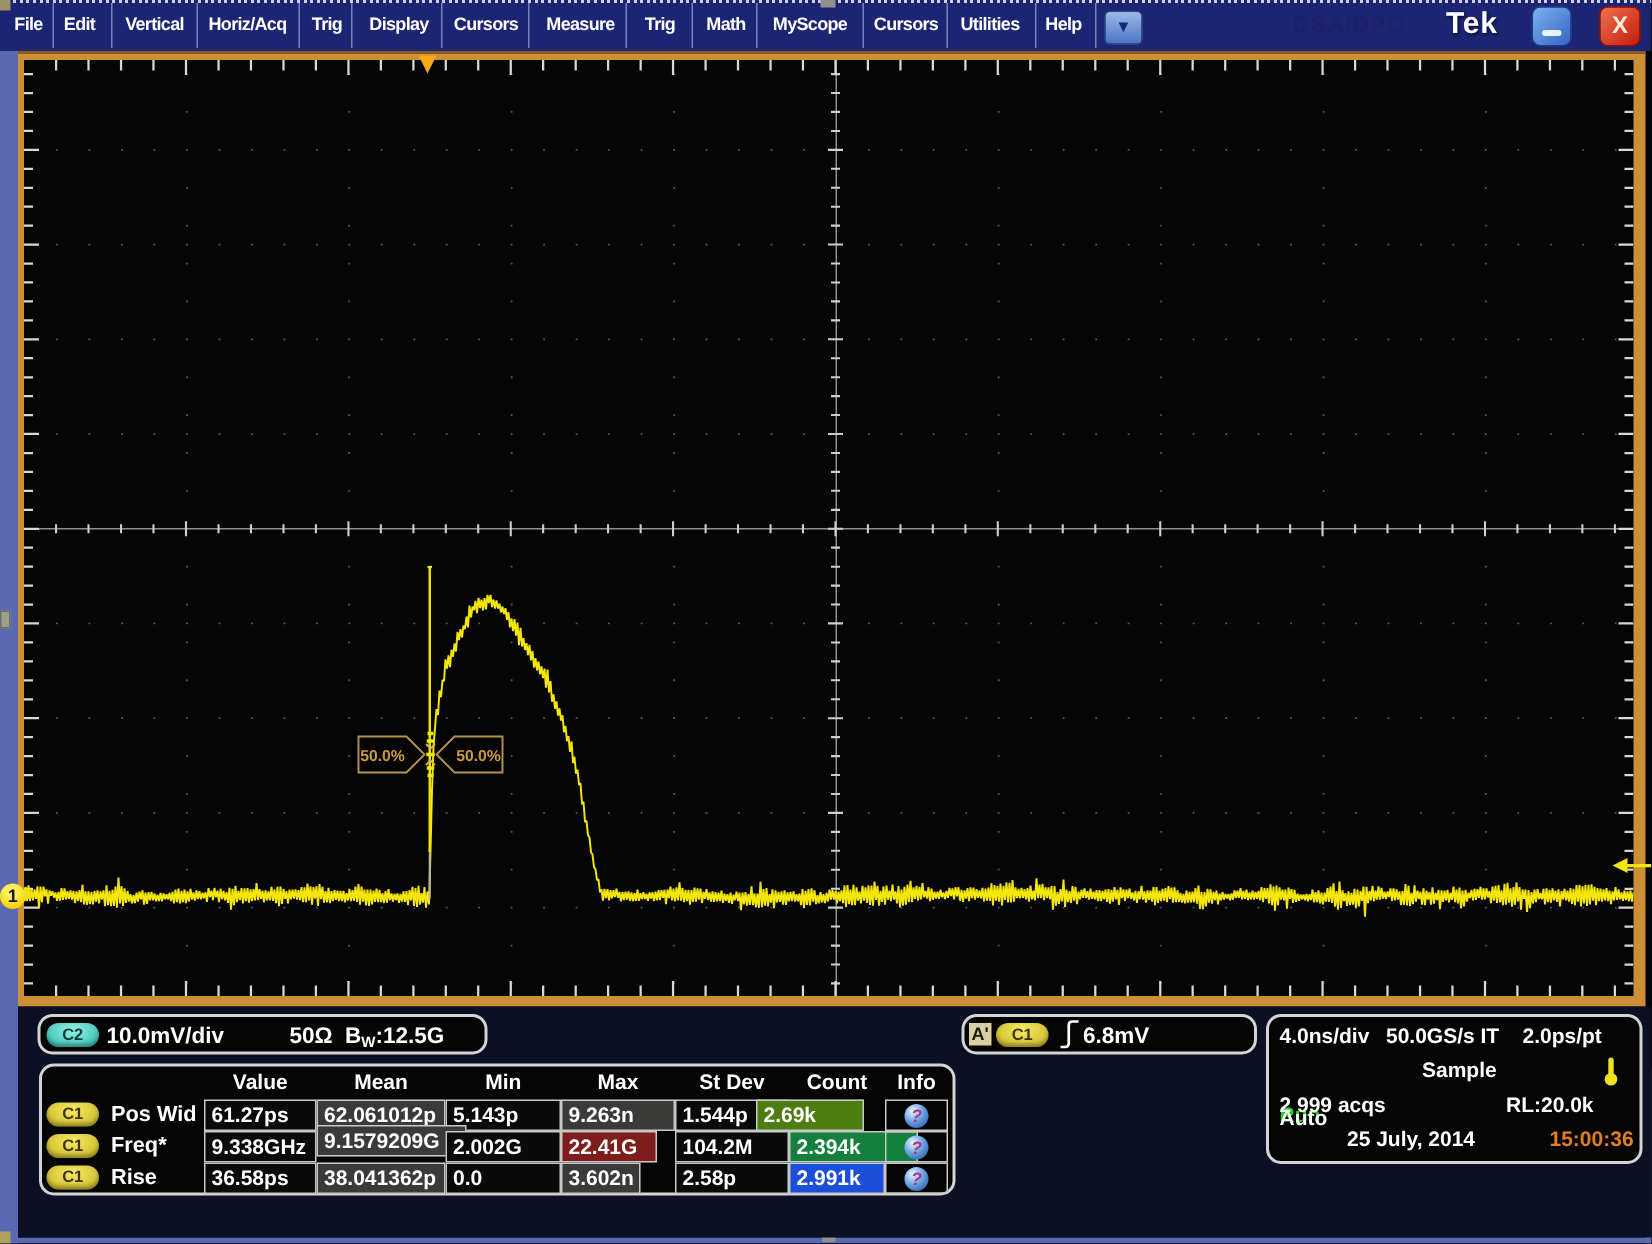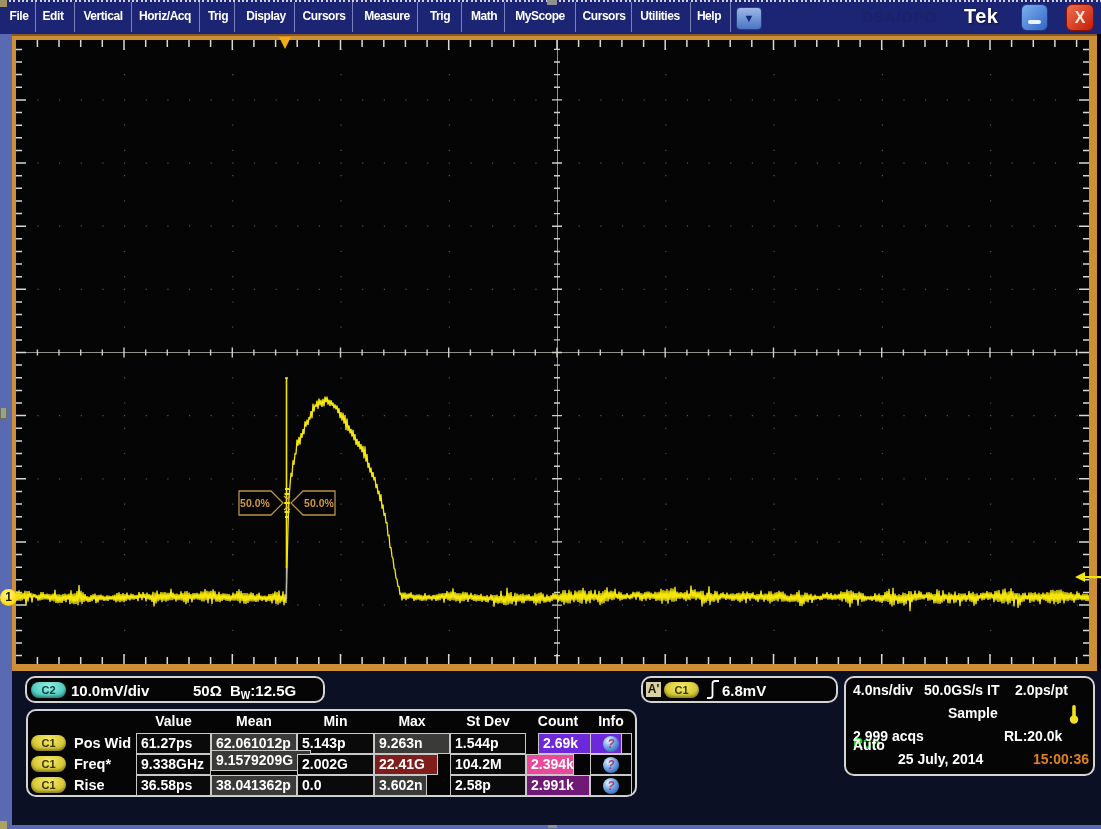--- a/index.html
+++ b/index.html
@@ -172,38 +172,38 @@
 <div class="th" style="left:450px;width:76px">St Dev</div>
 <div class="th" style="left:526px;width:64px">Count</div>
 <div class="th" style="left:590px;width:42px">Info</div>
 <div class="pill c1" style="left:31px;top:735px">C1</div>
 <div class="rowlab" style="top:735px">Pos Wid</div>
 <div class="cell" style="left:136px;top:733px;width:75px;background:#0a0a0a">61.27ps</div>
 <div class="cell" style="left:211px;top:733px;width:86px;background:#3a3a38">62.061012p</div>
 <div class="cell" style="left:297px;top:733px;width:77px;background:#0a0a0a">5.143p</div>
 <div class="cell" style="left:374px;top:733px;width:76px;background:#3a3a38">9.263n</div>
 <div class="cell" style="left:450px;top:733px;width:76px;background:#0a0a0a">1.544p</div>
-<div class="cell" style="left:538px;top:733px;width:84px;background:#6d28d9">2.69k</div>
+<div class="cell" style="left:504px;top:733px;width:72px;background:#4d7c0f">2.69k</div>
 <div class="cell icell" style="left:590px;top:733px;width:42px">
     <span class="info">?</span>
   </div>
 <div class="pill c1" style="left:31px;top:756px">C1</div>
 <div class="rowlab" style="top:756px">Freq*</div>
 <div class="cell" style="left:136px;top:754px;width:75px;background:#0a0a0a">9.338GHz</div>
 <div class="cell" style="left:211px;top:750px;width:100px;background:#3a3a38">9.1579209G</div>
 <div class="cell" style="left:297px;top:754px;width:77px;background:#0a0a0a">2.002G</div>
 <div class="cell" style="left:374px;top:754px;width:64px;background:#7f1d1d">22.41G</div>
 <div class="cell" style="left:450px;top:754px;width:76px;background:#0a0a0a">104.2M</div>
-<div class="cell" style="left:526px;top:754px;width:48px;background:#ec4899">2.394k</div>
+<div class="cell" style="left:526px;top:754px;width:86px;background:#15803d">2.394k</div>
 <div class="cell icell" style="left:590px;top:754px;width:42px">
     <span class="info">?</span>
   </div>
 <div class="pill c1" style="left:31px;top:777px">C1</div>
 <div class="rowlab" style="top:777px">Rise</div>
 <div class="cell" style="left:136px;top:775px;width:75px;background:#0a0a0a">36.58ps</div>
 <div class="cell" style="left:211px;top:775px;width:86px;background:#3a3a38">38.041362p</div>
 <div class="cell" style="left:297px;top:775px;width:77px;background:#0a0a0a">0.0</div>
 <div class="cell" style="left:374px;top:775px;width:53px;background:#3a3a38">3.602n</div>
 <div class="cell" style="left:450px;top:775px;width:76px;background:#0a0a0a">2.58p</div>
-<div class="cell" style="left:526px;top:775px;width:64px;background:#701a75">2.991k</div>
+<div class="cell" style="left:526px;top:775px;width:64px;background:#1d4ed8">2.991k</div>
 <div class="cell icell" style="left:590px;top:775px;width:42px">
     <span class="info">?</span>
   </div>
 
 </body></html>

